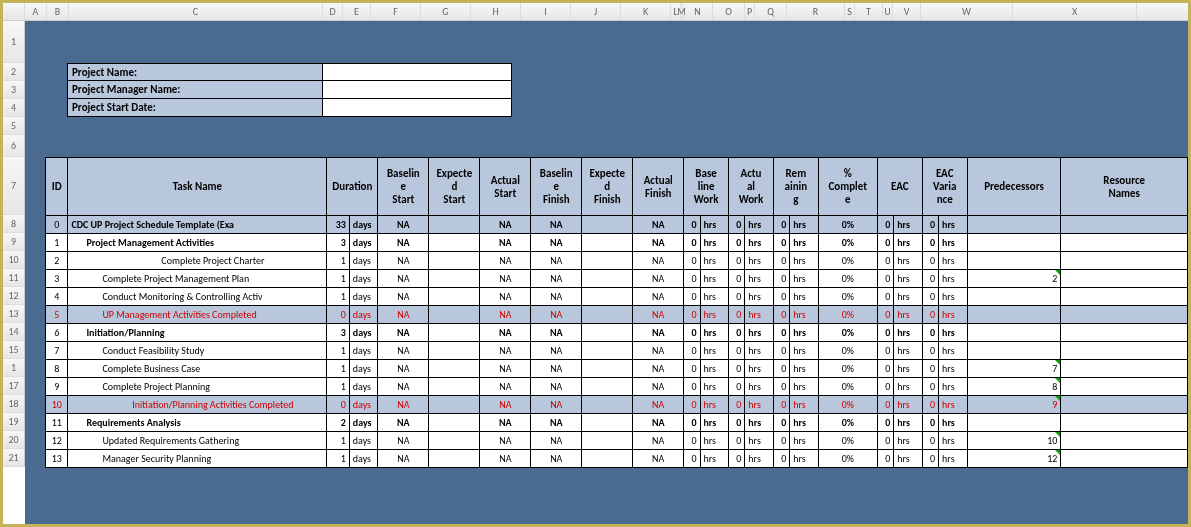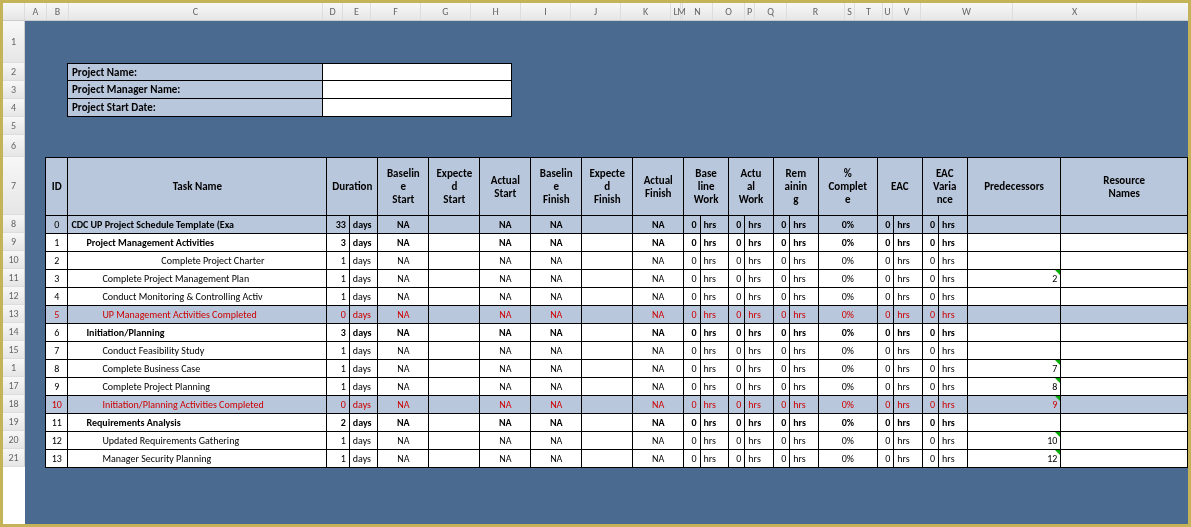--- a/index.html
+++ b/index.html
@@ -471,21 +471,21 @@
             <td class="ctr " style="width: 58px;">0%</td>
             <td class="rgt " style="width: 16px;">0</td>
             <td style="width: 28px;">hrs</td>
             <td class="rgt " style="width: 16px;">0</td>
             <td style="width: 28px;">hrs</td>
             <td class="rgt greentri" style="width: 92px;">8</td>
             <td style="width: 124px;"></td>
           </tr>
           <tr class="shade milestone">
             <td class="ctr" style="width: 22px;">10</td>
-            <td class="tname indent2" style="width: 254px;">Initiation/Planning Activities Completed</td>
+            <td class="tname indent2" style="width: 254px; text-align: center;">Initiation/Planning Activities Completed</td>
             <td class="rgt " style="width: 22px;">0</td>
             <td style="width: 28px;">days</td>
             <td class="ctr " style="width: 50px;">NA</td>
             <td class="ctr" style="width: 50px;"></td>
             <td class="ctr " style="width: 50px;">NA</td>
             <td class="ctr " style="width: 50px;">NA</td>
             <td class="ctr" style="width: 50px;"></td>
             <td class="ctr " style="width: 50px;">NA</td>
             <td class="rgt " style="width: 16px;">0</td>
             <td style="width: 28px;">hrs</td>

